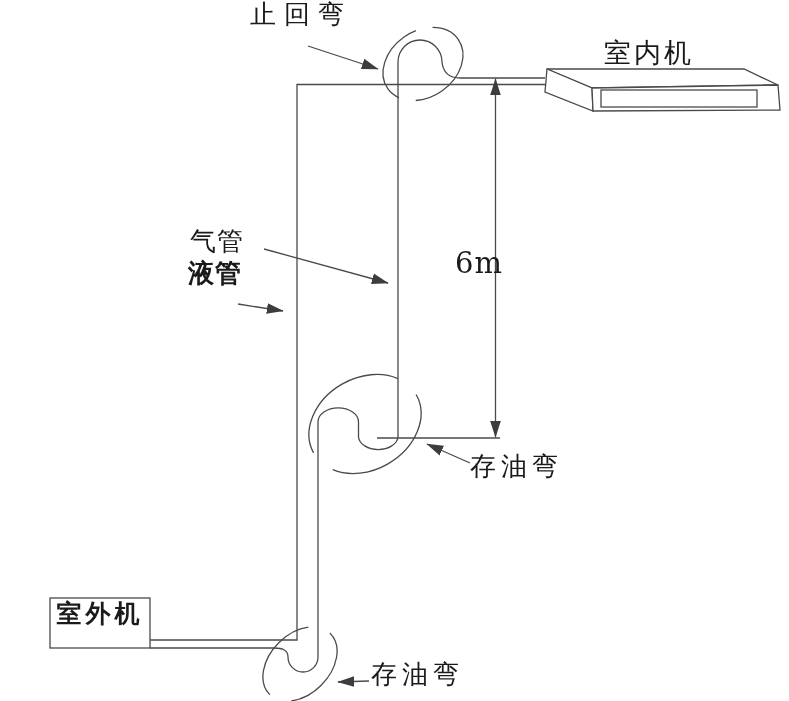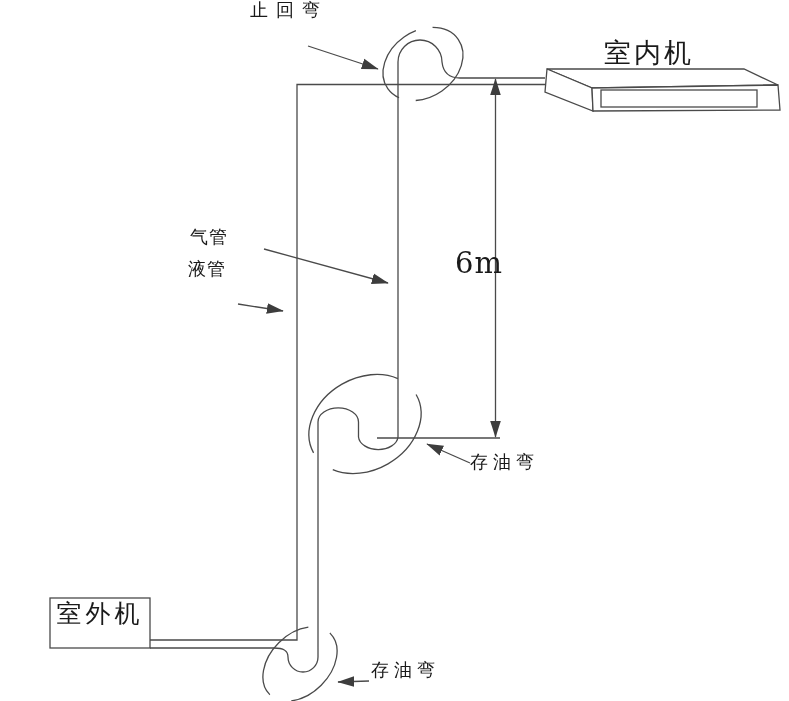--- a/index.html
+++ b/index.html
@@ -7,36 +7,36 @@
     position:relative;
     width:789px;height:701px;
     background:#ffffff;
     font-family:"Liberation Serif","DejaVu Serif",serif;
     overflow:hidden;
   }
   #linework{position:absolute;left:0;top:0;}
   .lbl{
     position:absolute;
     color:#1a1a1a;
-    font-size:18px;
+    font-size:26px;
     line-height:1.05;
     white-space:nowrap;
     font-family:"Liberation Serif","DejaVu Serif",serif;
   }
   .lbl-check-bend{left:250px;top:1px;letter-spacing:8px;}
   .lbl-indoor{left:604px;top:27px;font-size:27px;letter-spacing:3px;margin-top:12px;}
   .lbl-gas{left:190px;top:228px;letter-spacing:1px;}
-  .lbl-liquid{left:188px;top:260px;letter-spacing:1px;}
+  .lbl-liquid{left:188px;top:260px;letter-spacing:1px;font-weight:bold;}
   .lbl-dim{left:455px;top:248px;font-size:29px;font-family:"DejaVu Serif","Liberation Serif",serif;letter-spacing:1px;}
   .lbl-trap-mid{left:470px;top:453px;letter-spacing:5px;}
   .lbl-trap-bot{left:371px;top:661px;letter-spacing:5px;}
   .lbl-outdoor{
     left:50px;top:598px;width:100px;height:32px;
     display:flex;align-items:center;justify-content:center;
-    letter-spacing:4px;font-size:25px;
+    letter-spacing:4px;font-size:25px;font-weight:bold;
   }
 </style>
 </head>
 <body>
 
 <div id="canvas">
 
   <svg id="linework" width="789" height="701" viewBox="0 0 789 701" fill="none" stroke="#4a4a4a" stroke-width="1.3">
     <defs>
       <marker id="arr" viewBox="0 0 12 10" refX="11.5" refY="5" markerWidth="13" markerHeight="11" orient="auto-start-reverse">

